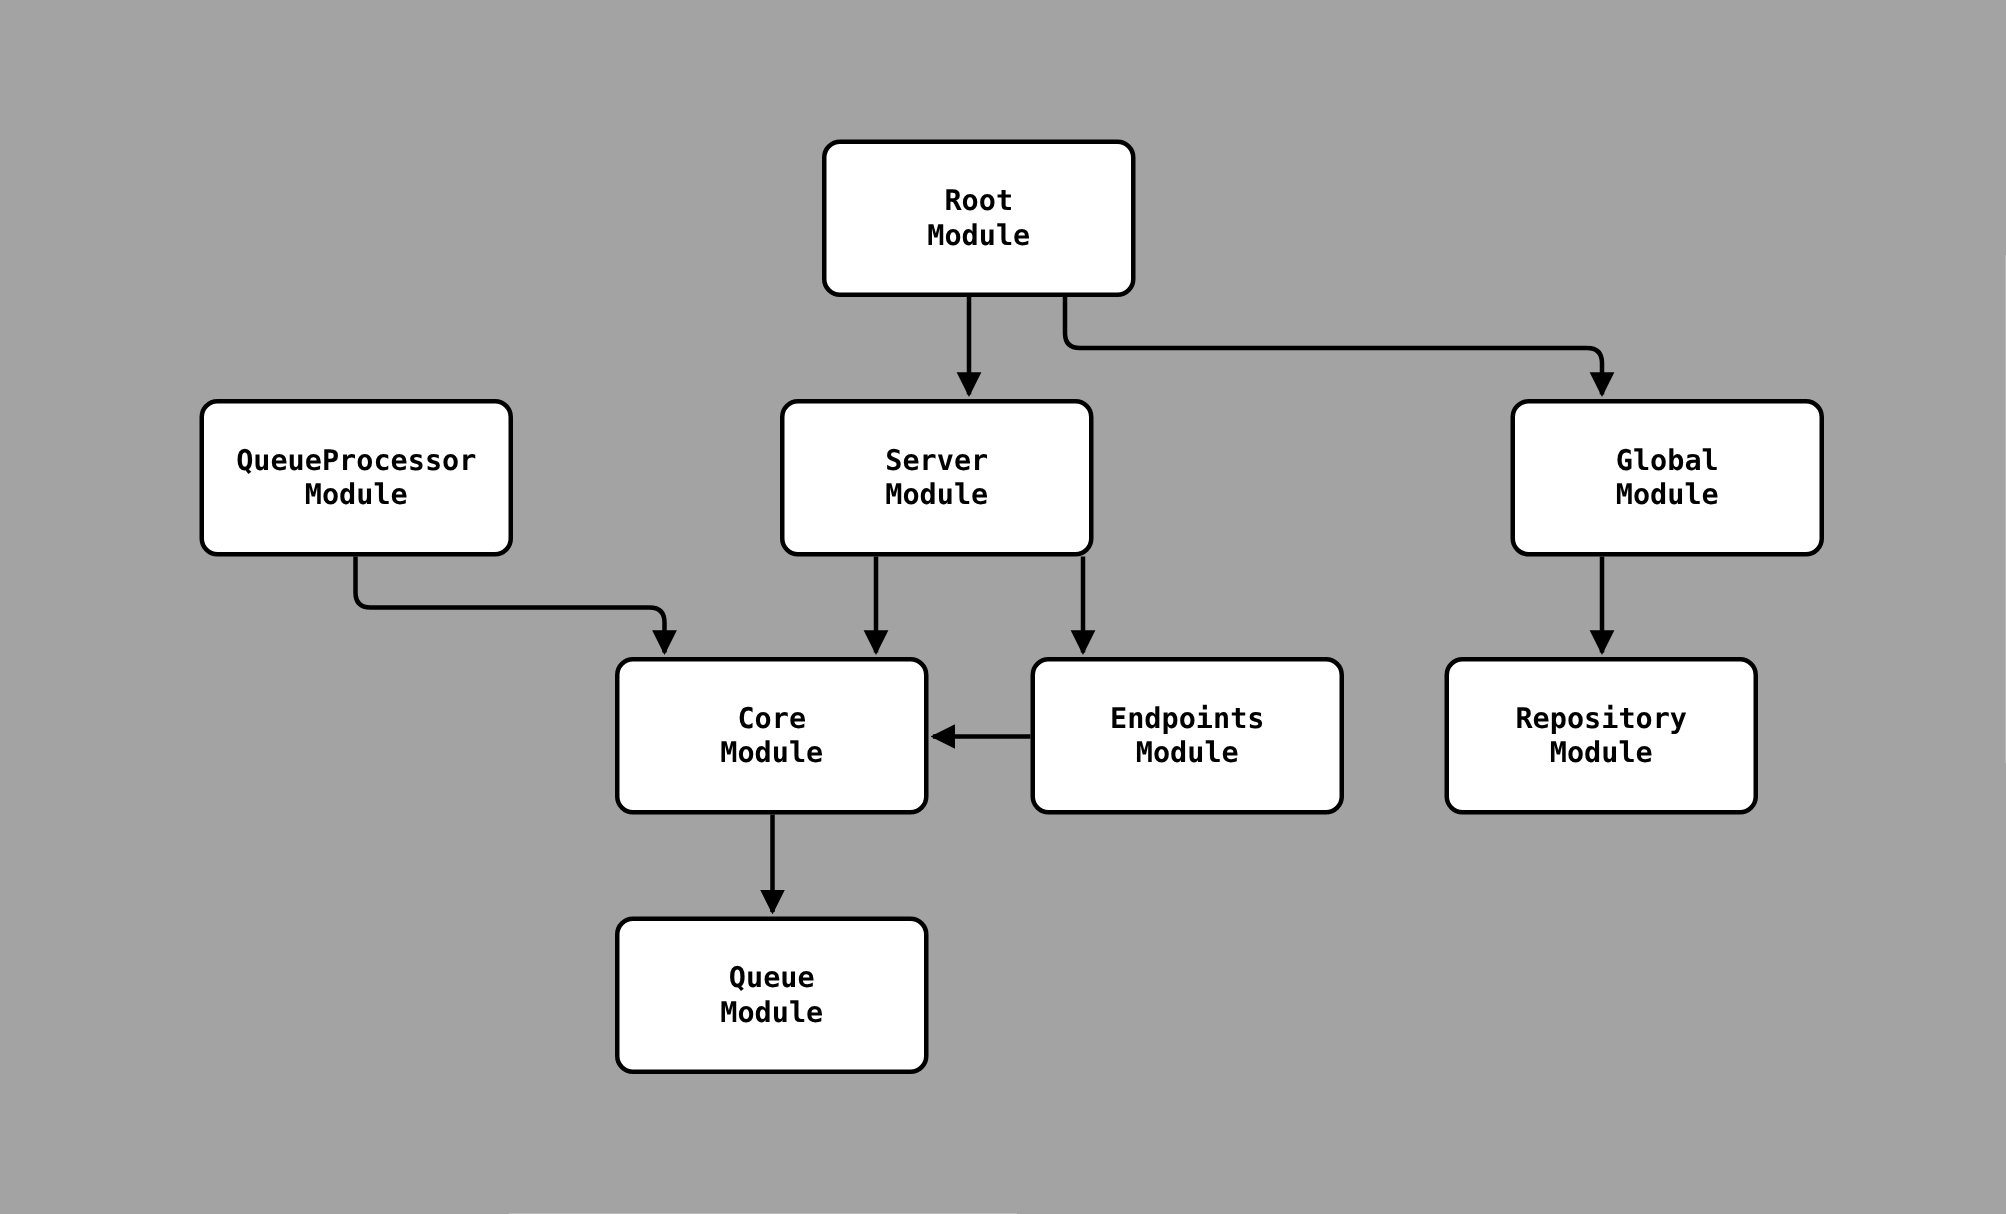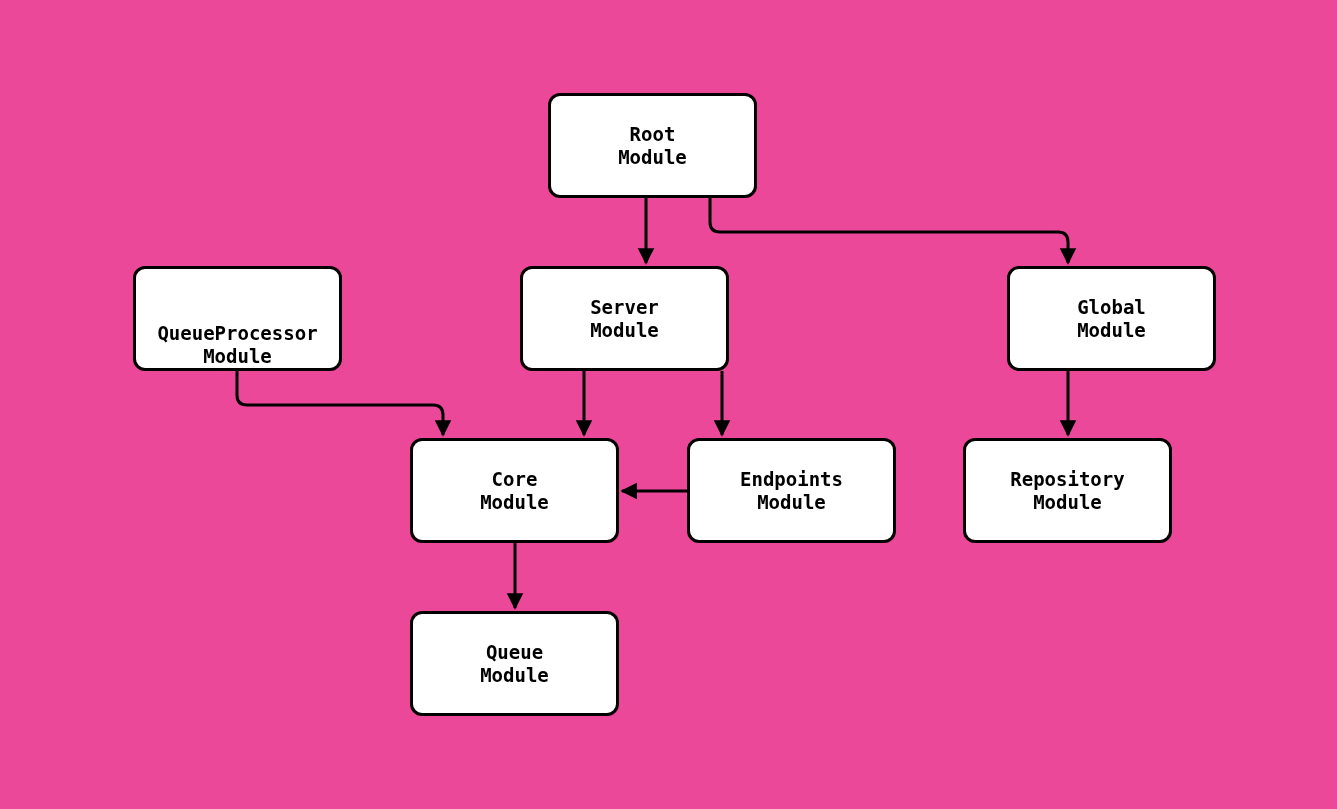--- a/index.html
+++ b/index.html
@@ -10,21 +10,21 @@
     width: 1337px;
     height: 809px;
     background: #ffffff;
     font-family: "DejaVu Sans Mono", monospace;
     overflow: hidden;
   }
   .canvas {
     position: relative;
     width: 1337px;
     height: 809px;
-    background: #ec4899;
+    background: #a3a3a3;
   }
   .edges-layer {
     position: absolute;
     left: 0;
     top: 0;
     width: 1337px;
     height: 809px;
   }
   .node {
     position: absolute;
@@ -41,21 +41,21 @@
   .node-label {
     font-family: "DejaVu Sans Mono", monospace;
     font-weight: bold;
     font-size: 19px;
     line-height: 23px;
     color: #000000;
     text-align: center;
     white-space: pre-line;
   }
   .n-root            { left: 548px; top: 93px;  }
-  .n-queueprocessor  { left: 133px; top: 266px; align-items: flex-end; }
+  .n-queueprocessor  { left: 133px; top: 266px; }
   .n-server          { left: 520px; top: 266px; }
   .n-global          { left: 963px; top: 266px; margin-left: 44px; }
   .n-core            { left: 410px; top: 438px; }
   .n-endpoints       { left: 687px; top: 438px; align-items: center; }
   .n-repository      { left: 963px; top: 438px; justify-content: center; }
   .n-queue           { left: 410px; top: 611px; align-items: center; }
   .edge {
     stroke: #000000;
     stroke-width: 3;
     fill: none;

